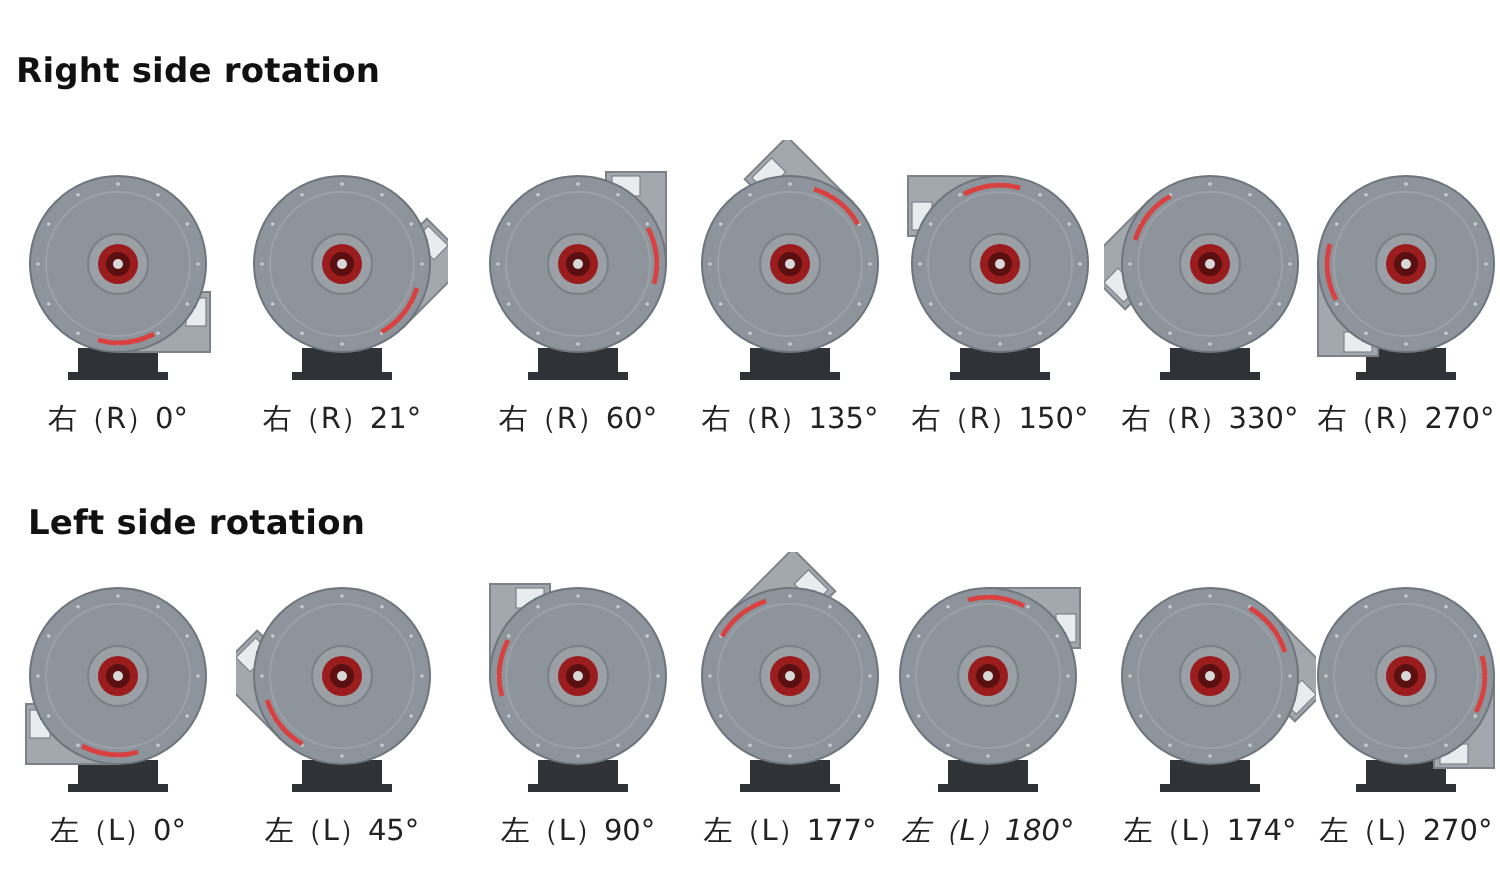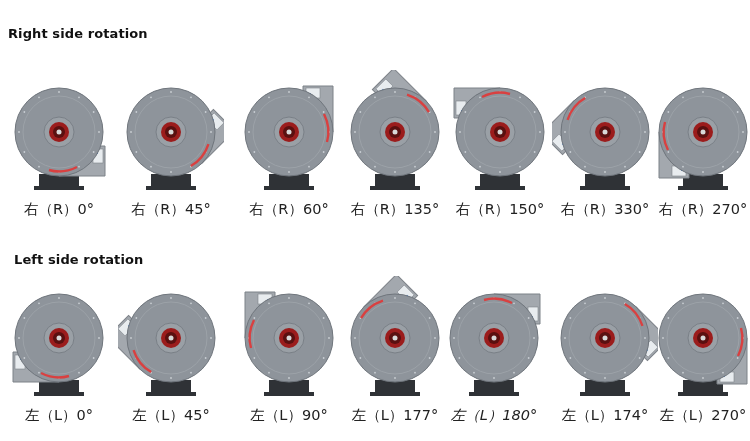--- a/index.html
+++ b/index.html
@@ -1,17 +1,17 @@
 <!DOCTYPE html>
 <html><head>
 <meta charset="utf-8">
 <style>
   html, body { margin:0; padding:0; background:#ffffff; }
   body { width:750px; height:441px; position:relative; overflow:hidden; font-family:"DejaVu Sans","Liberation Sans",sans-serif; color:#111; }
-  .section-title { position:absolute; font-weight:bold; font-size:13px; letter-spacing:0.1px; color:#111; }
+  .section-title { position:absolute; font-weight:bold; font-size:17px; letter-spacing:0.1px; color:#111; }
   #title-right { left:8px; top:26px; }
   #title-left { left:14px; top:252px; }
   .row { position:absolute; left:0; width:655px; height:160px; }
   #row-right { top:70px; }
   #row-left { top:276px; }
   .fan-item { position:absolute; top:0; width:106px; height:160px; }
   .fan-svg { position:absolute; left:0; top:0; width:106px; height:128px; }
   .fan-label { position:absolute; top:130px; left:-10px; width:126px; text-align:center; font-size:14.5px; color:#222; white-space:nowrap; }
 </style>
 </head>
@@ -75,21 +75,21 @@
             <circle cx="73" cy="27.358983848622458" r="0.9" fill="#c9ced3"></circle>
             <circle cx="87.64101615137753" cy="41.999999999999986" r="0.9" fill="#c9ced3"></circle>
             <circle cx="53" cy="62" r="15" fill="#9aa0a6" stroke="#7a8087" stroke-width="1"></circle>
             <circle cx="53" cy="62" r="10" fill="#9b1c1c"></circle>
             <circle cx="53" cy="62" r="6" fill="#5a1010"></circle>
             <circle cx="53" cy="62" r="2.5" fill="#d8d8d8"></circle>
             <g transform="rotate(-45 53 62)">
               <path d="M 43 100 Q 57 104 71 97" fill="none" stroke="#d94040" stroke-width="2.4"></path>
             </g>
           </g>
-        </svg></span><div class="fan-label">右（R）45°</div></div>
+        </svg></span><div class="fan-label">右（R）21°</div></div>
     <div class="fan-item" style="left: 236px;"><span><svg class="fan-svg" viewBox="0 0 106 128" xmlns="http://www.w3.org/2000/svg">
           <g transform="">
             <rect x="33" y="104" width="40" height="14" fill="#2f3236"></rect>
             <rect x="28" y="116" width="50" height="4" fill="#2f3236"></rect>
             <g transform="rotate(-90 53 62)">
               <path d="M 53 106 L 99 106 L 99 76 L 83 76 Z" fill="#a3a8ae" stroke="#7d8288" stroke-width="1"></path>
               <rect x="87" y="79" width="10" height="14" fill="#e8ecef" stroke="#7d8288" stroke-width="0.6"></rect>
               <rect x="88" y="81" width="4" height="3" fill="#3a78c4"></rect>
             </g>
             <circle cx="53" cy="62" r="44" fill="#8e949b" stroke="#6f757c" stroke-width="1"></circle>

